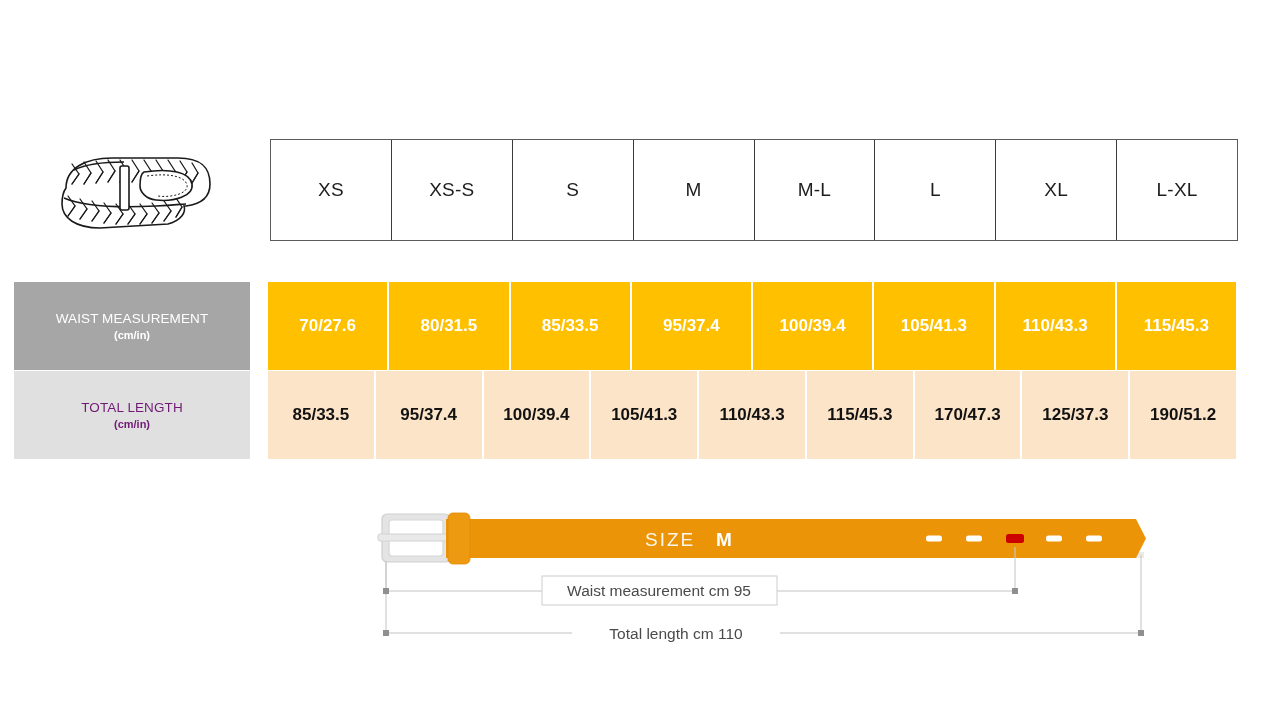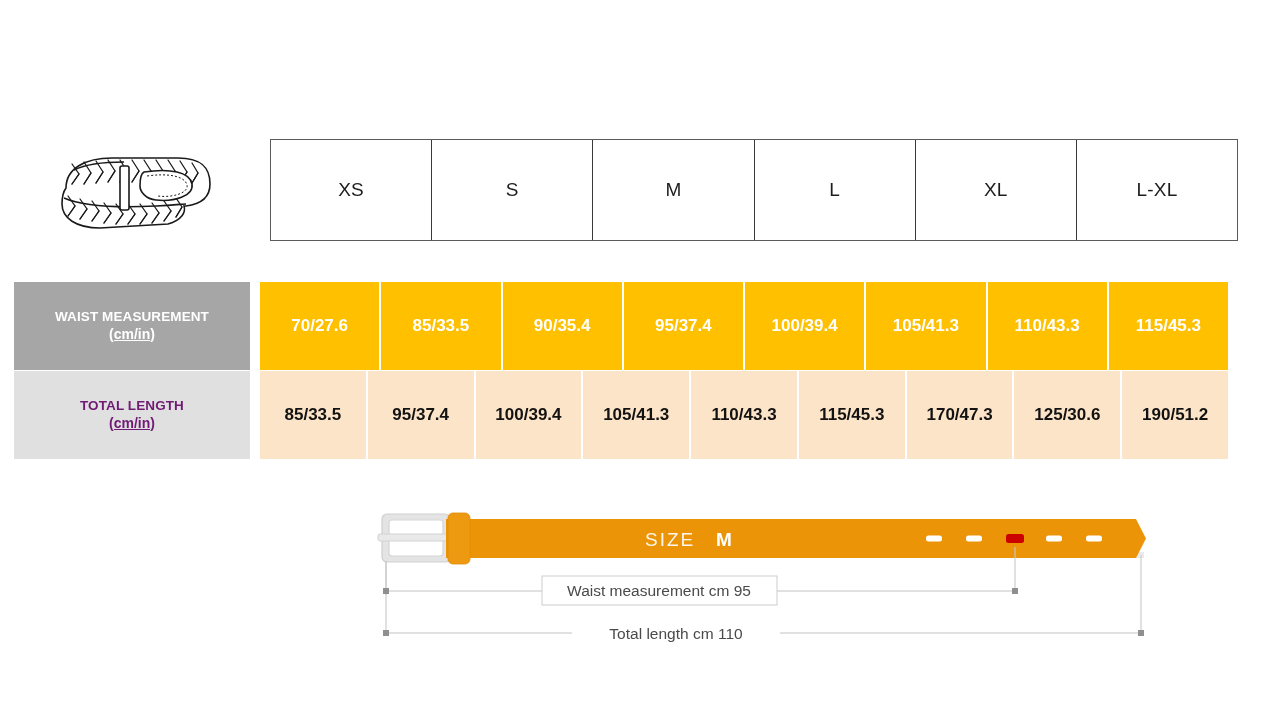--- a/index.html
+++ b/index.html
@@ -34,28 +34,28 @@
   }
   .size-header-cell:last-child{border-right:none;}
 
   
   .row-label{
     position:absolute;left:14px;width:236px;
     display:flex;flex-direction:column;align-items:center;justify-content:center;
     text-align:center;line-height:1.28;
     box-sizing:border-box;
   }
-  .row-label .l1{font-weight:700;font-size:13.5px;letter-spacing:.1px;text-align:center;}
-  .row-label .l2{font-weight:700;font-size:14px;text-decoration:underline;}
+  .row-label .l1{font-weight:400;font-size:13.5px;letter-spacing:.1px;text-align:center;}
+  .row-label .l2{font-weight:700;font-size:11px;}
 
   .label-waist{top:282px;height:88px;background:#a6a6a6;color:#ffffff;}
   .label-total{top:371px;height:88px;background:#e0e0e0;color:#701a75;}
 
   .data-row{
-    position:absolute;left:260px;width:968px;height:88px;
+    position:absolute;left:268px;width:968px;height:88px;
     display:flex;box-sizing:border-box;
   }
   .row-waist{top:282px;background:#ffc000;}
   .row-total{top:371px;background:#fce4c8;}
 
   .data-cell{
     flex:1 1 0;
     display:flex;align-items:center;justify-content:center;
     box-sizing:border-box;
     font-size:17px;font-weight:700;
@@ -135,55 +135,57 @@
 
       <rect x="68" y="24" width="9" height="44" rx="2" fill="#ffffff" stroke="#1a1a1a" stroke-width="1.6"></rect>
 
       <path d="M92 30 C118 26, 138 30, 140 42 C142 54, 122 60, 104 58 C94 57, 88 50, 88 44 C88 36, 90 31, 92 30 Z" fill="#ffffff" stroke="#1a1a1a" stroke-width="1.6"></path>
       <path d="M95 34 C116 31, 133 34, 135 43 C137 51, 120 56, 106 54" fill="none" stroke="#1a1a1a" stroke-width="1" stroke-dasharray="2 2"></path>
     </svg>
   </div>
 
   <div class="size-header-table">
     <div class="size-header-cell">XS</div>
+    <div class="size-header-cell">XS-S</div>
     <div class="size-header-cell">S</div>
     <div class="size-header-cell">M</div>
+    <div class="size-header-cell">M-L</div>
     <div class="size-header-cell">L</div>
     <div class="size-header-cell">XL</div>
     <div class="size-header-cell">L-XL</div>
   </div>
 
   <div class="row-label label-waist">
     <span class="l1">WAIST MEASUREMENT</span>
     <span class="l2">(cm/in)</span>
   </div>
   <div class="data-row row-waist">
     <div class="data-cell">70/27.6</div>
+    <div class="data-cell">80/31.5</div>
     <div class="data-cell">85/33.5</div>
-    <div class="data-cell">90/35.4</div>
     <div class="data-cell">95/37.4</div>
     <div class="data-cell">100/39.4</div>
     <div class="data-cell">105/41.3</div>
     <div class="data-cell">110/43.3</div>
     <div class="data-cell">115/45.3</div>
   </div>
 
   <div class="row-label label-total">
     <span class="l1">TOTAL LENGTH</span>
     <span class="l2">(cm/in)</span>
   </div>
   <div class="data-row row-total">
     <div class="data-cell">85/33.5</div>
     <div class="data-cell">95/37.4</div>
     <div class="data-cell">100/39.4</div>
     <div class="data-cell">105/41.3</div>
     <div class="data-cell">110/43.3</div>
     <div class="data-cell">115/45.3</div>
     <div class="data-cell">170/47.3</div>
-    <div class="data-cell">125/30.6</div>
+    <div class="data-cell">125/37.3</div>
     <div class="data-cell">190/51.2</div>
   </div>
 
   <div class="belt-diagram">
     <svg viewBox="0 0 860 165" width="860" height="165" aria-hidden="true">
 
       <g opacity="0.16">
         <rect x="44" y="57" width="760" height="6" fill="#7a7a7a"></rect>
       </g>
 

